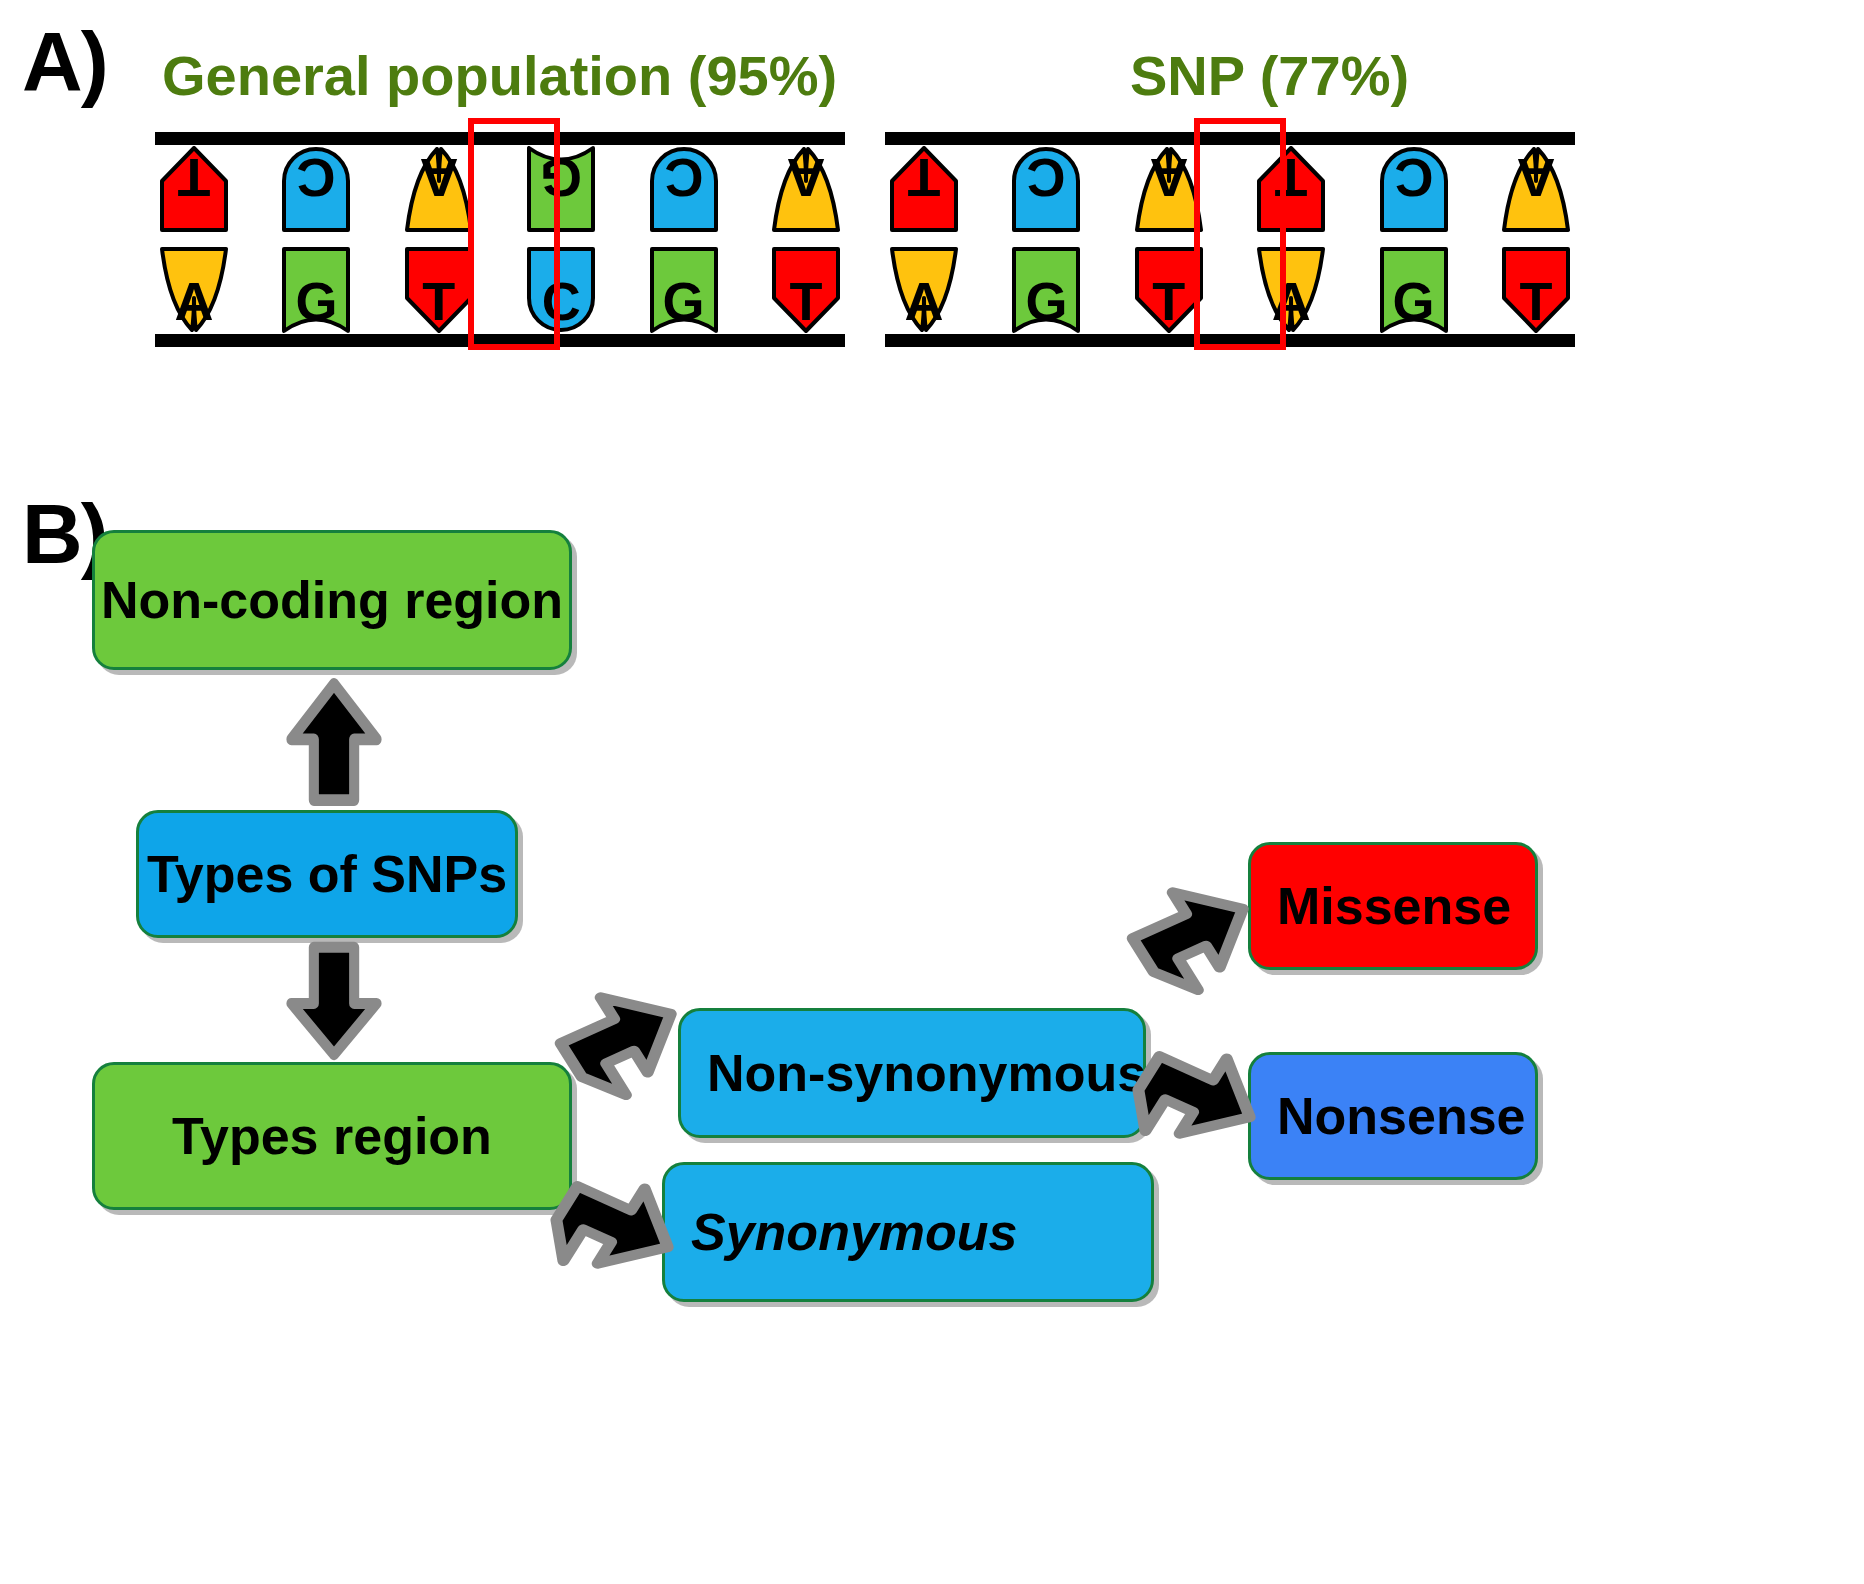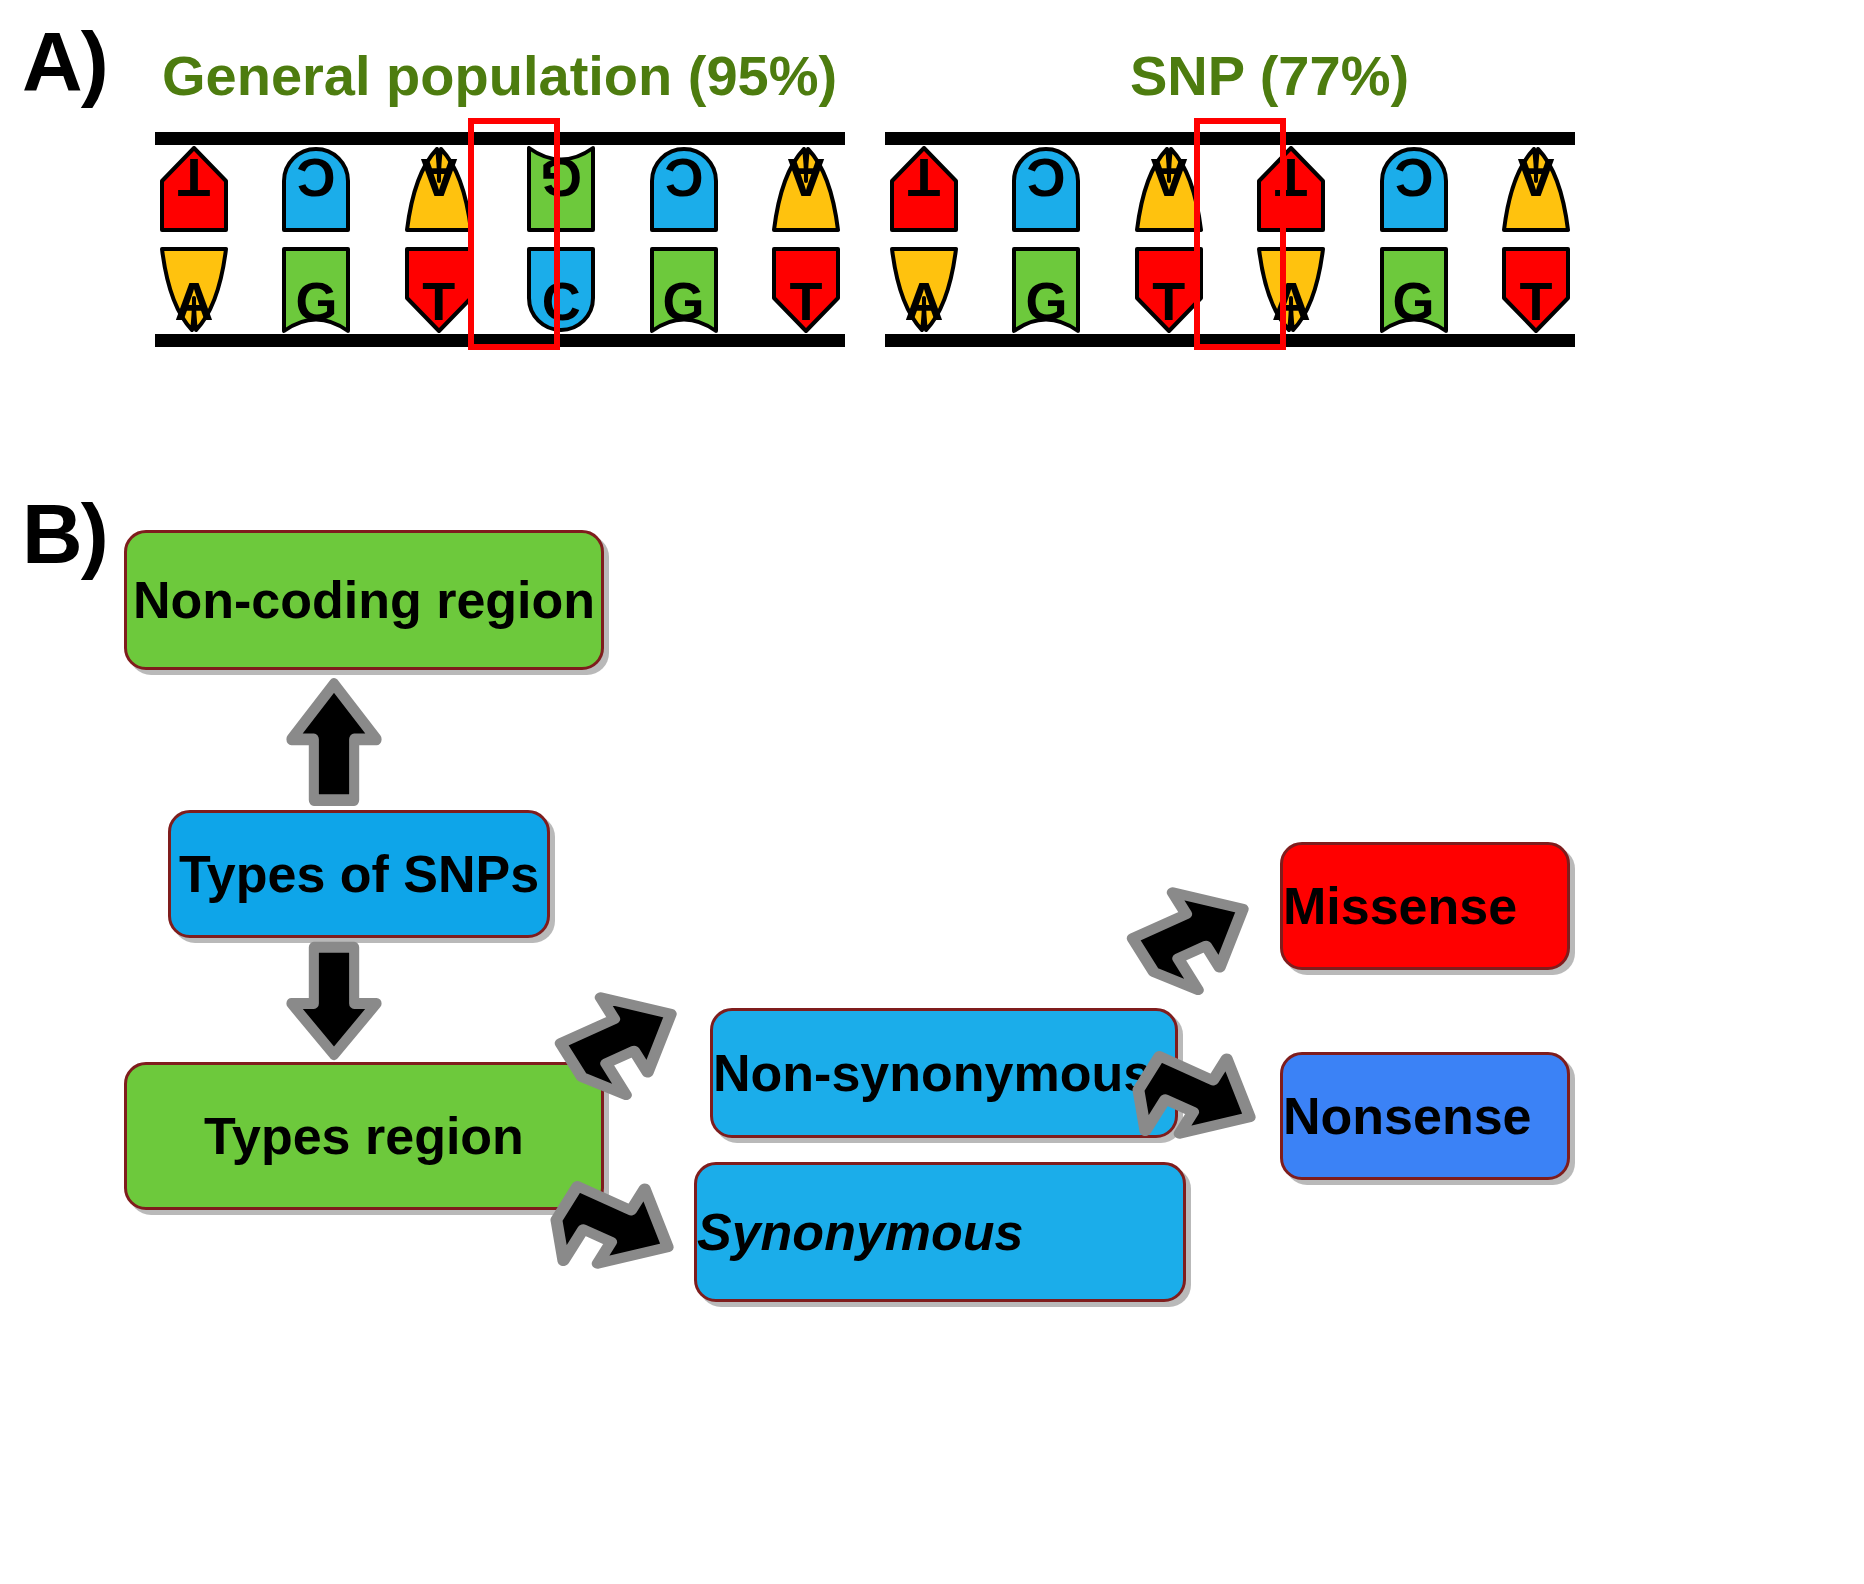--- a/index.html
+++ b/index.html
@@ -43,25 +43,25 @@
 
   
   .bases-row.upper .shape{transform:scaleY(-1);}
 
   .hl-box{position:absolute;border:6px solid #ff0000;box-sizing:border-box;z-index:5;
           background:transparent;}
   #hl-gp{left:468px;top:118px;width:92px;height:232px;}
   #hl-snp{left:1194px;top:118px;width:92px;height:232px;}
 
   
-  .node{position:absolute;border-radius:22px;border:3px solid #7f1d1d;
+  .node{position:absolute;border-radius:22px;border:3px solid #15803d;
         box-sizing:border-box;display:flex;align-items:center;
-        box-shadow:5px 5px 0 rgba(128,128,128,.55);margin-left:32px;}
+        box-shadow:5px 5px 0 rgba(128,128,128,.55);}
   .node span{font-weight:bold;color:#000;line-height:1.05;
-             font-size:52px;white-space:nowrap;}
+             font-size:52px;padding-left:26px;white-space:nowrap;}
   .node.center span{padding-left:0;width:100%;text-align:center;}
 
   #node-noncoding{left:92px; top:530px; width:480px;height:140px;background:#6DC93C;}
   #node-types    {left:136px;top:810px; width:382px;height:128px;background:#0ea5e9;}
   #node-coding   {left:92px; top:1062px;width:480px;height:148px;background:#6DC93C;}
   #node-nonsyn   {left:678px;top:1008px; width:468px;height:130px;background:#1BADEA;}
   #node-syn      {left:662px;top:1162px;width:492px;height:140px;background:#1BADEA;font-style:italic;}
   #node-missense {left:1248px;top:842px; width:290px;height:128px;background:#FF0000;}
   #node-nonsense {left:1248px;top:1052px;width:290px;height:128px;background:#3b82f6;}
 

